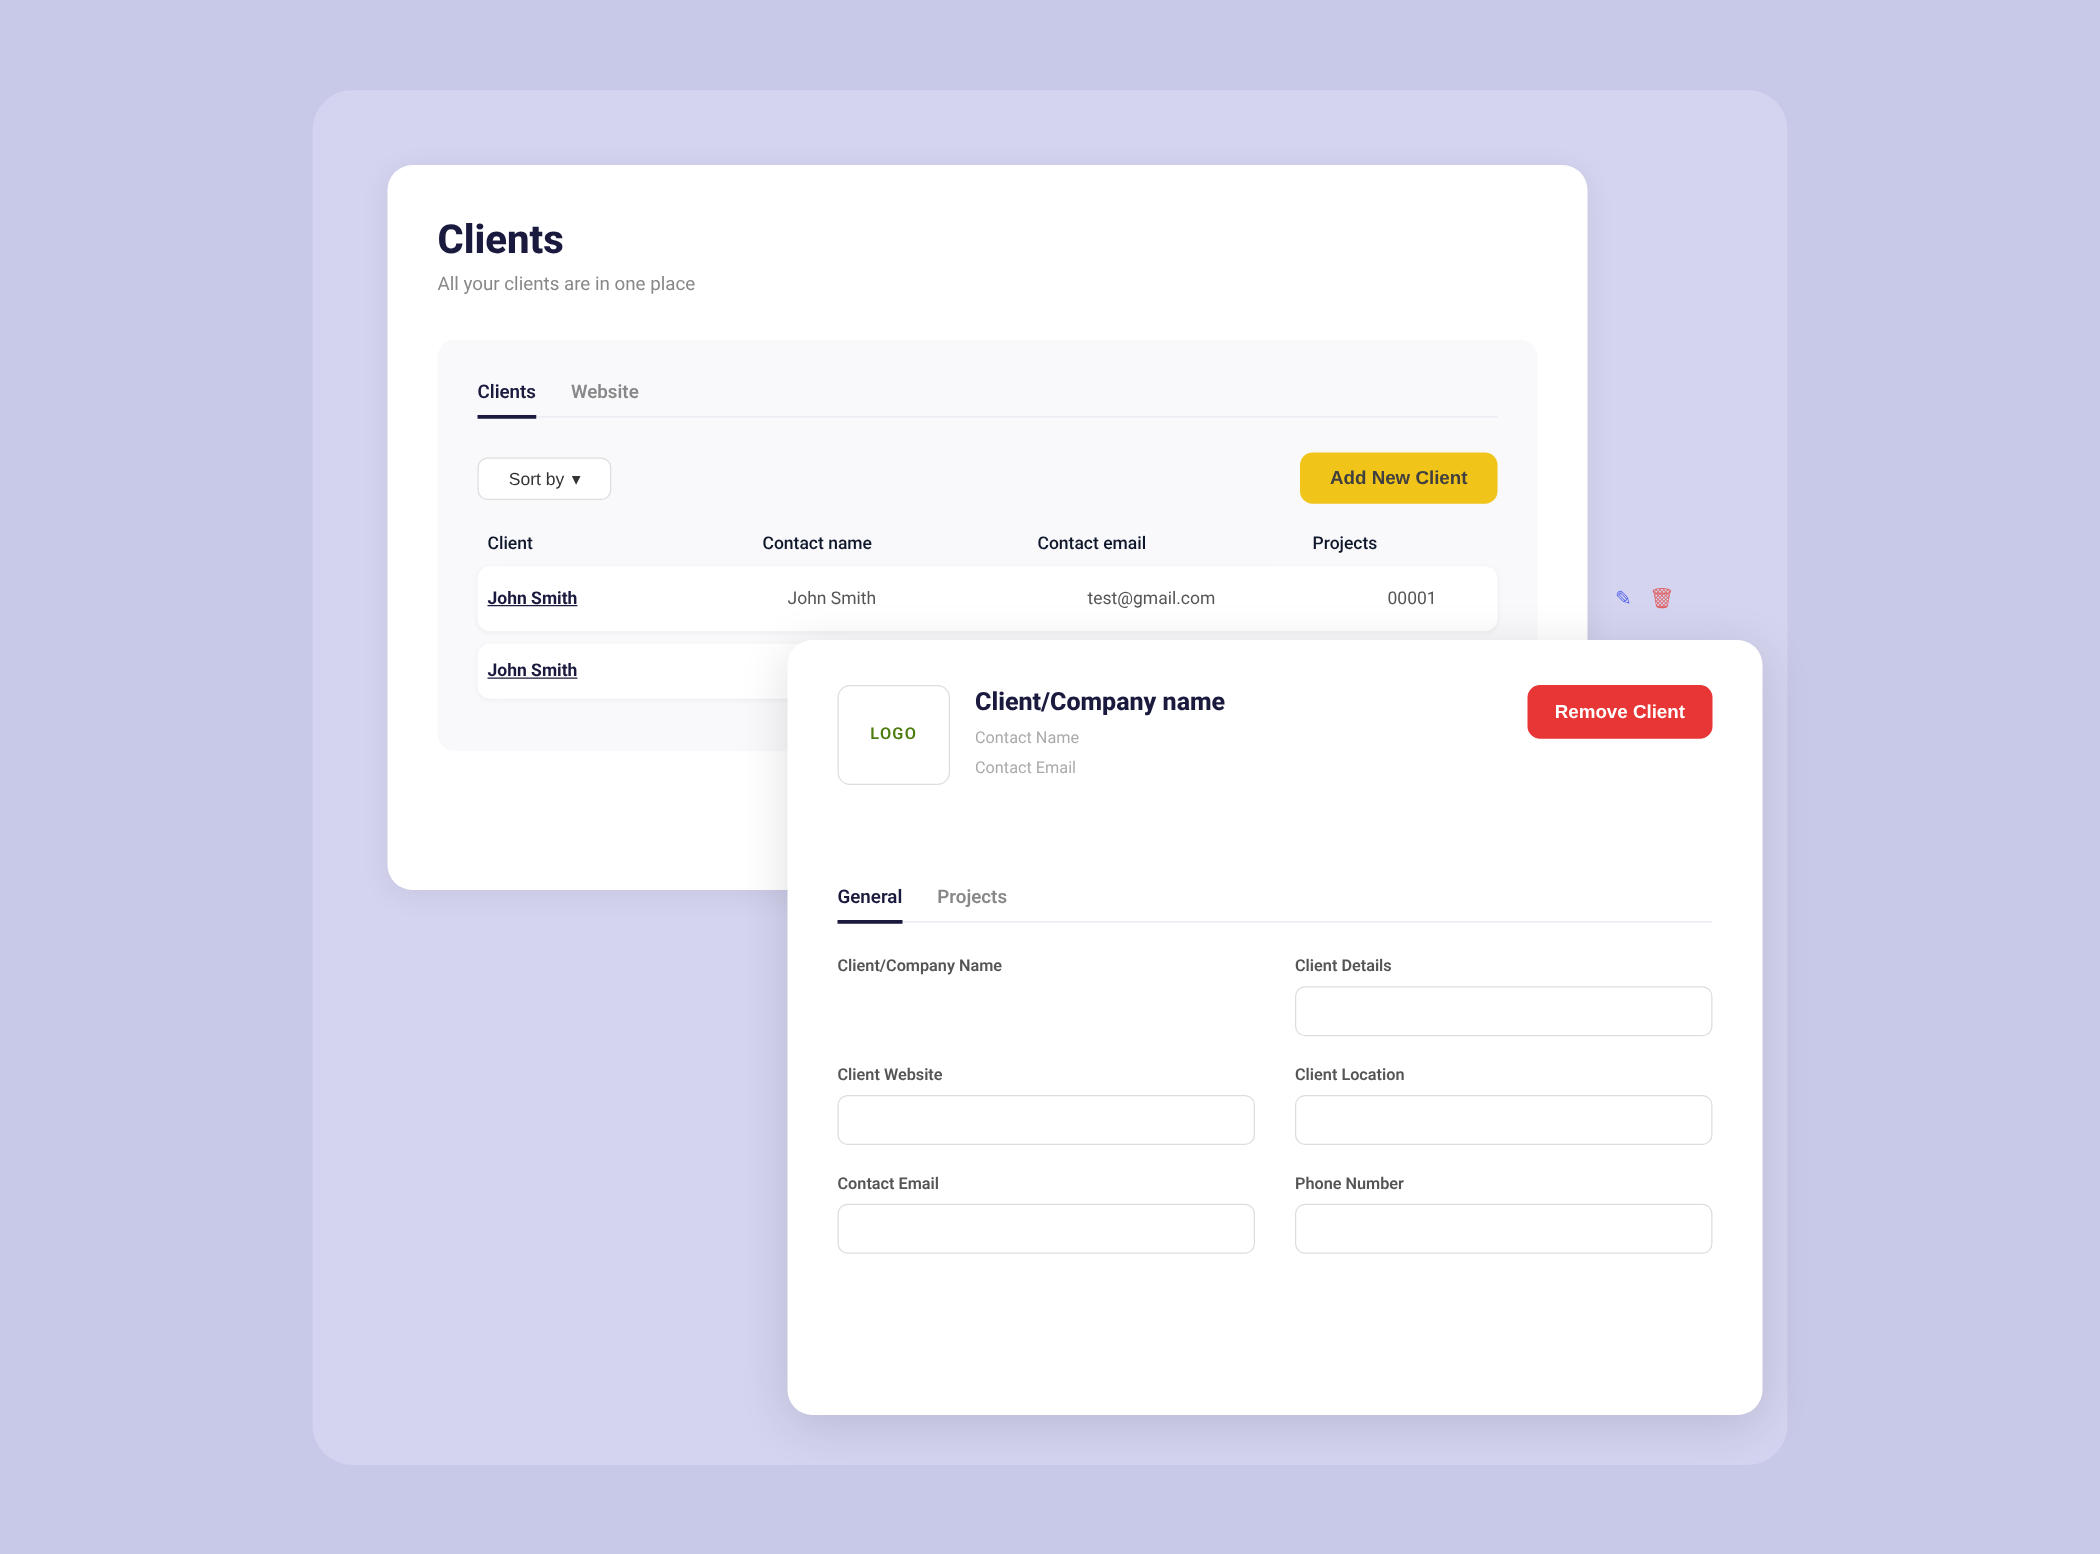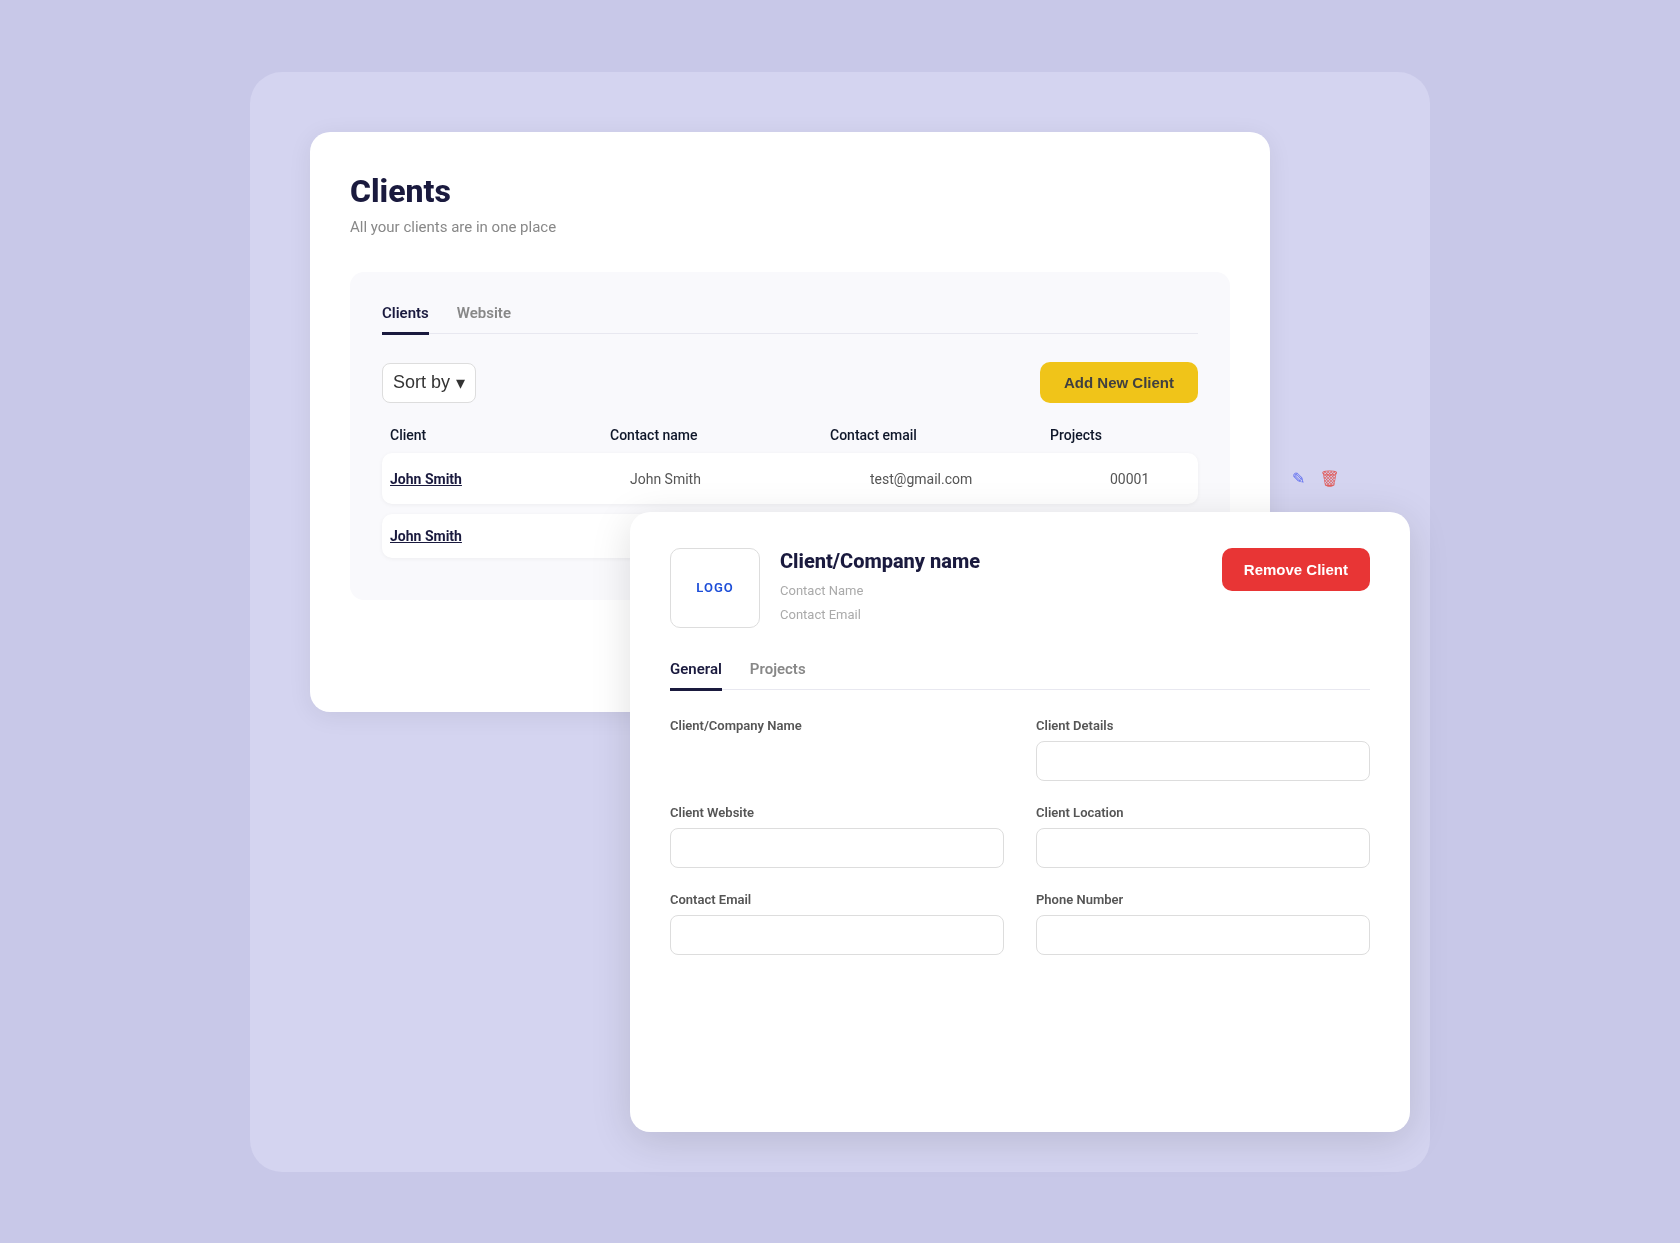--- a/index.html
+++ b/index.html
@@ -79,22 +79,22 @@
       display: flex;
       align-items: center;
       justify-content: space-between;
       margin-bottom: 24px;
     }
 
     .sort-btn {
       background: #fff;
       border: 1.5px solid #ddd;
       border-radius: 8px;
-      padding: 8px 10px;
-      font-size: 18px;
+      padding: 8px 24px;
+      font-size: 14px;
       color: #333;
       cursor: pointer;
       display: flex;
       align-items: center;
       gap: 6px;
     }
 
     .add-btn {
       background: #f0c419;
       border: none;
@@ -191,21 +191,21 @@
 
     .logo-box {
       width: 90px;
       height: 80px;
       border: 1.5px solid #ddd;
       border-radius: 10px;
       display: flex;
       align-items: center;
       justify-content: center;
       font-size: 13px;
-      color: #1d4ed8;
+      color: #4d7c0f;
       font-weight: 600;
       letter-spacing: 1px;
     }
 
     .detail-company-name {
       font-size: 20px;
       font-weight: 800;
       color: #1a1a3e;
       margin-bottom: 6px;
     }
@@ -236,20 +236,21 @@
     }
 
     .detail-tab {
       font-size: 15px;
       font-weight: 600;
       color: #888;
       padding-bottom: 10px;
       cursor: pointer;
       border-bottom: 3px solid transparent;
       margin-bottom: -1.5px;
+      margin-top: 48px;
     }
 
     .detail-tab.active {
       color: #1a1a3e;
       border-bottom: 3px solid #1a1a3e;
     }
 
     .form-grid {
       display: grid;
       grid-template-columns: 1fr 1fr;

